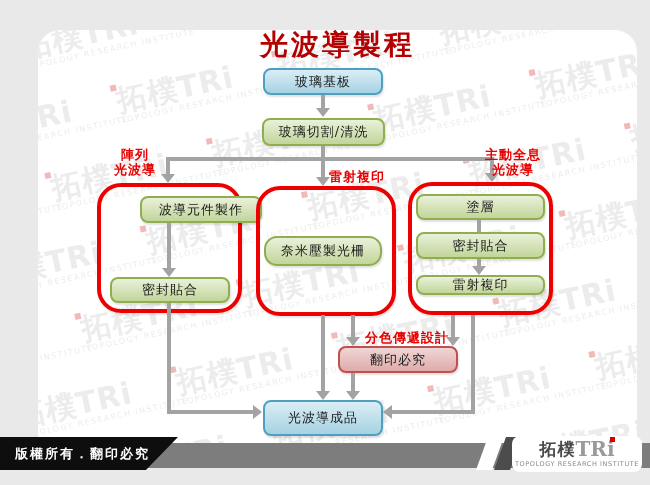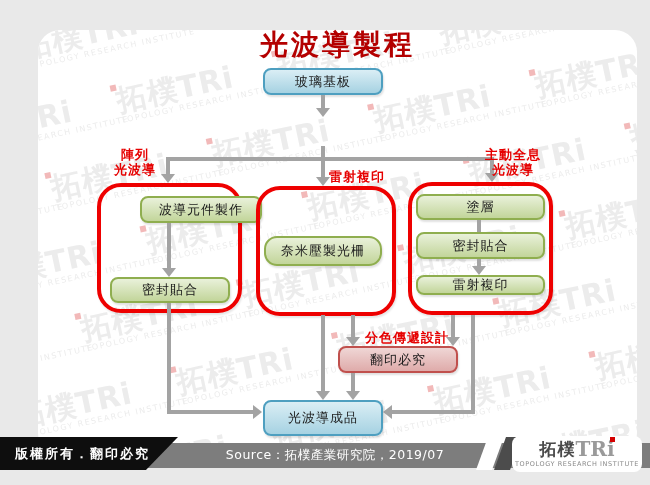--- a/index.html
+++ b/index.html
@@ -230,20 +230,21 @@
 
   <div class="diagram">
 
     <div class="title">光波導製程</div>
 
     <div class="node blue" style="left:263px;top:68px;width:120px;height:27px;">玻璃基板</div>
 
     <div class="vline" style="left:321px;top:95px;height:13px;"></div>
     <div class="arr-down" style="left:316px;top:108px;"></div>
 
+    <div class="node green" style="left:262px;top:118px;width:123px;height:28px;">玻璃切割/清洗</div>
 
     <div class="vline" style="left:321px;top:146px;height:13px;"></div>
     <div class="hline" style="left:166px;top:157px;width:328px;"></div>
     <div class="vline" style="left:166px;top:161px;height:13px;"></div>
     <div class="arr-down" style="left:161px;top:174px;"></div>
     <div class="vline" style="left:321px;top:161px;height:16px;"></div>
     <div class="arr-down" style="left:316px;top:177px;"></div>
     <div class="vline" style="left:490px;top:161px;height:12px;"></div>
     <div class="arr-down" style="left:485px;top:173px;"></div>
 
@@ -288,21 +289,20 @@
     <div class="red-label" style="left:362px;top:330px;width:90px;">分色傳遞設計</div>
     <div class="node pink" style="left:338px;top:346px;width:120px;height:27px;">翻印必究</div>
     <div class="vline" style="left:351px;top:373px;height:18px;"></div>
     <div class="arr-down" style="left:346px;top:391px;"></div>
 
     <div class="node blue" style="left:263px;top:400px;width:120px;height:36px;">光波導成品</div>
   </div>
 
   <div class="footer-bar"></div>
   <div class="copyright-tab">版權所有．翻印必究</div>
-  <div class="source-text">Source：拓樸產業研究院，2019/07</div>
   <div class="footer-gap"></div>
   <div class="footer-sliver"></div>
   <div class="logo-plate">
     <div class="logo-row">
       <span class="logo-cjk">拓樸</span>
       <span class="logo-latin"><span>TRi</span><span class="logo-i-dot"></span></span>
     </div>
     <div class="logo-sub">TOPOLOGY RESEARCH INSTITUTE</div>
   </div>
 

